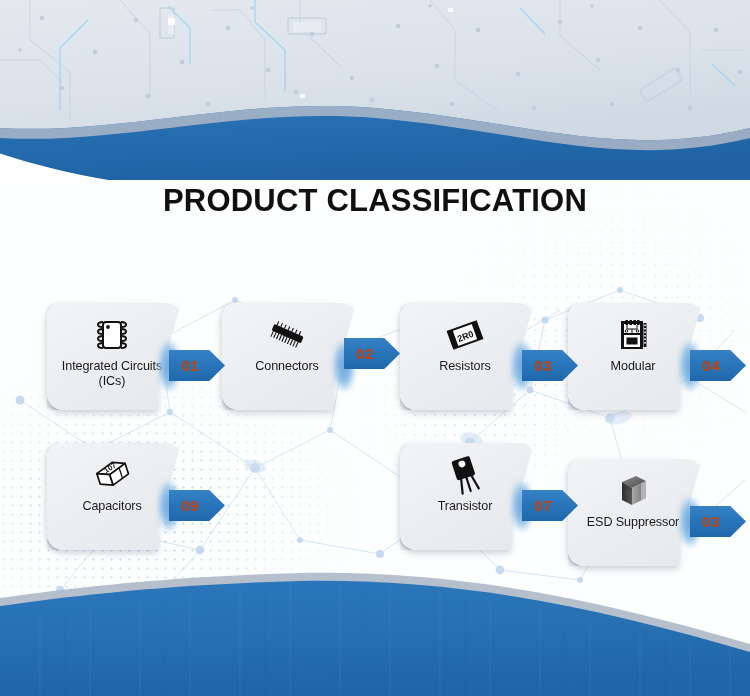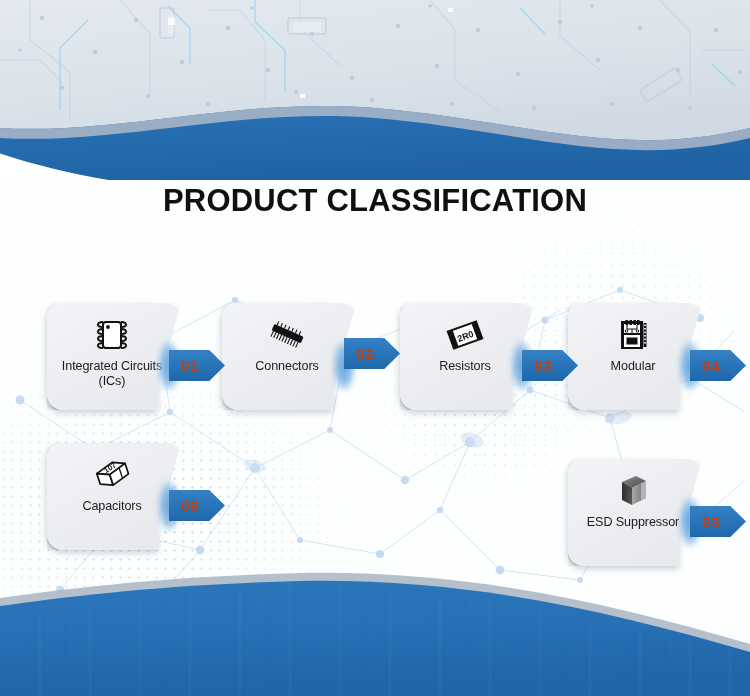--- a/index.html
+++ b/index.html
@@ -549,20 +549,45 @@
           <div class="card-label">Capacitors</div>
         </div>
         <div class="badge-glow" style="left:111px; top:38px;"></div>
         <div class="badge" style="left:122px; top:47px;">
           <div class="badge-shape"></div>
           <div class="badge-num">09</div>
         </div>
       </div>
 
 
+      <div class="card-wrap" style="left:400px; top:8px;">
+        <div class="card-body"></div>
+        <div class="card"></div>
+        <div class="card-inner">
+          <div class="card-icon">
+            <svg width="42" height="42" viewBox="0 0 42 42">
+              <g transform="rotate(-18 21 21)">
+                <rect x="12" y="4" width="19" height="20" rx="2" fill="#111"></rect>
+                <circle cx="21.5" cy="9.5" r="3.4" fill="#fff"></circle>
+                <g stroke="#111" stroke-width="2.2" stroke-linecap="round">
+                  <path d="M16 24 L13 38"></path>
+                  <path d="M21.5 24 L21.5 38"></path>
+                  <path d="M27 24 L30 38"></path>
+                </g>
+              </g>
+            </svg>
+          </div>
+          <div class="card-label">Transistor</div>
+        </div>
+        <div class="badge-glow" style="left:111px; top:38px;"></div>
+        <div class="badge" style="left:122px; top:47px;">
+          <div class="badge-shape"></div>
+          <div class="badge-num">07</div>
+        </div>
+      </div>
 
       <div class="card-wrap" style="left:568px; top:24px;text-decoration:underline;">
         <div class="card-body"></div>
         <div class="card"></div>
         <div class="card-inner">
           <div class="card-icon">
             <svg width="40" height="40" viewBox="0 0 40 40">
               <defs>
                 <linearGradient id="esdTop" x1="0" y1="0" x2="1" y2="1">
                   <stop offset="0%" stop-color="#8e8e8e"></stop>

